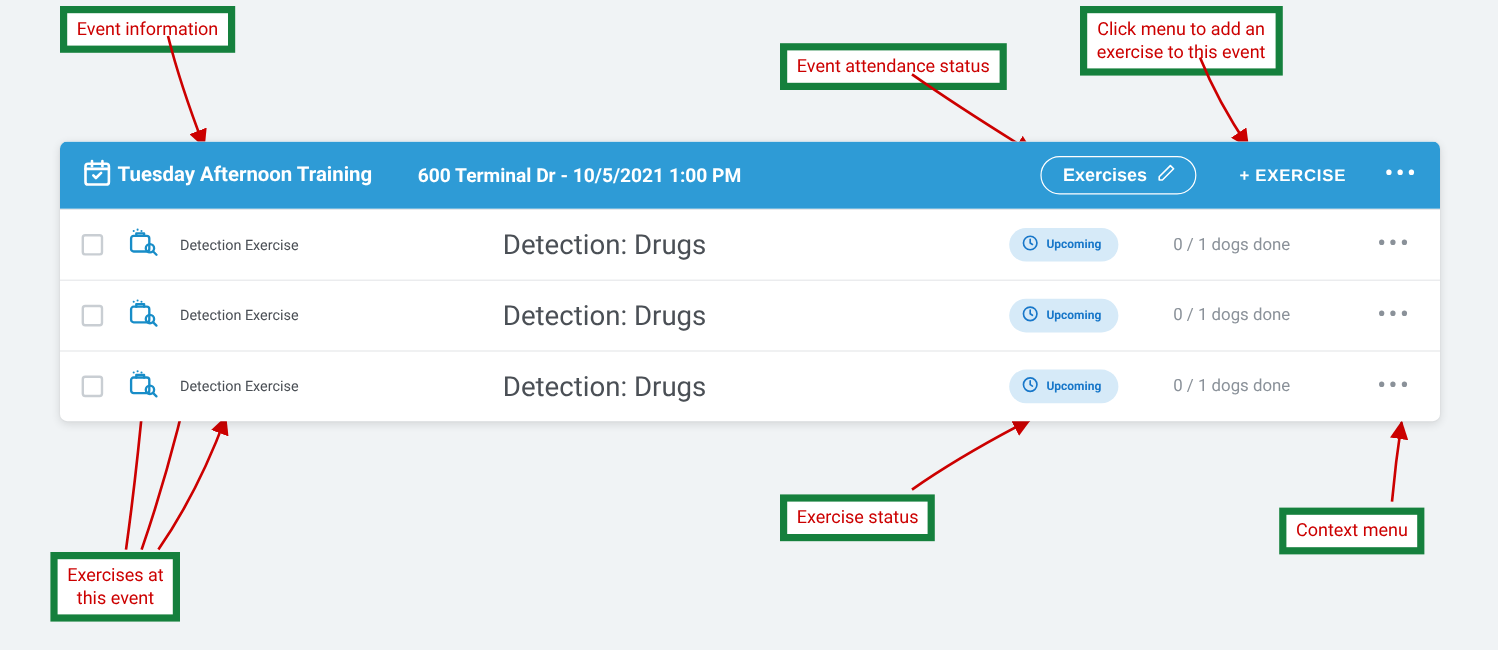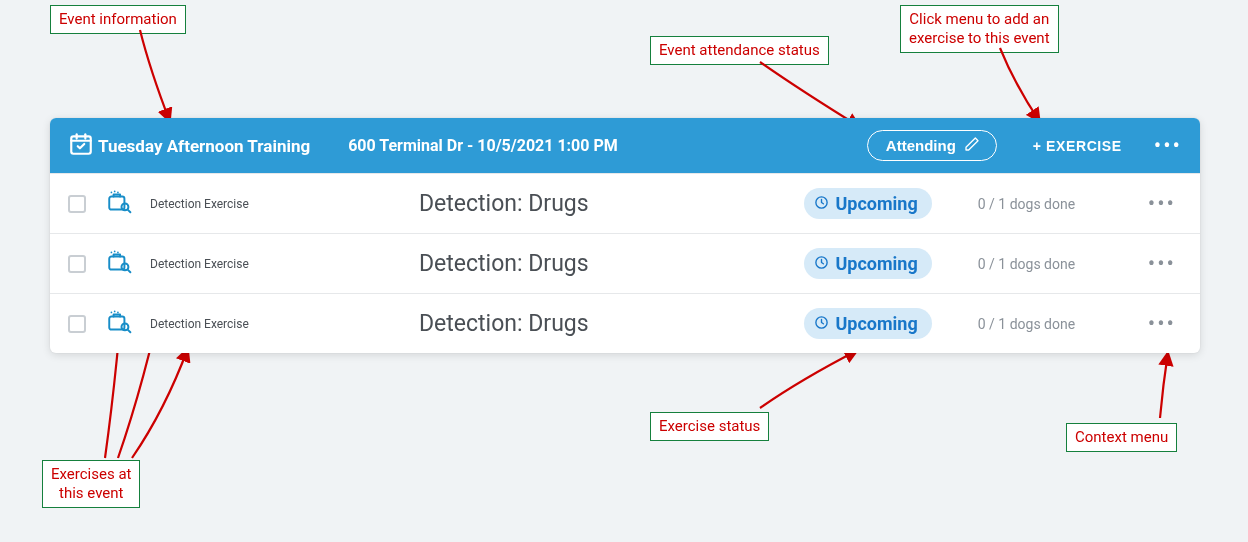--- a/index.html
+++ b/index.html
@@ -18,21 +18,21 @@
     }
     
     .annotation {
       position: absolute;
       color: #c00;
       font-size: 15px;
       line-height: 1.25;
       text-align: center;
     }
     .annotation.box {
-      border: 1px solid #15803d;
+      border: 6px solid #15803d;
       background: #fff;
       padding: 4px 8px;
     }
     
     svg.arrows {
       position: absolute;
       left: 0; top: 0;
       width: 1248px; height: 542px;
       pointer-events: none;
     }
@@ -131,21 +131,21 @@
       font-size: 23px;
       color: #4a4f55;
       flex: 1;
     }
     .status-pill {
       background: #d6eaf8;
       color: #1877c9;
       border-radius: 20px;
       padding: 5px 14px 5px 10px;
       font-weight: 700;
-      font-size: 18px;
+      font-size: 10px;
       display: flex;
       align-items: center;
       gap: 6px;
     }
     .status-pill svg { width: 15px; height: 15px; }
     .progress {
       font-size: 14px;
       color: #8a9199;
       width: 130px;
       margin-left: 32px;
@@ -202,21 +202,21 @@
         <rect x="3" y="5" width="18" height="16" rx="2"></rect>
         <line x1="3" y1="9" x2="21" y2="9"></line>
         <line x1="8" y1="3" x2="8" y2="7"></line>
         <line x1="16" y1="3" x2="16" y2="7"></line>
         <polyline points="9 14 11 16 15 12"></polyline>
       </svg>
     </span>
     <span class="title">Tuesday Afternoon Training</span>
     <span class="subtitle">600 Terminal Dr - 10/5/2021 1:00 PM</span>
     <button class="attend-pill">
-      <span>Attending</span>
+      <span>Exercises</span>
       <span>
         <svg viewBox="0 0 24 24" fill="none" stroke="#fff" stroke-width="2" stroke-linecap="round" stroke-linejoin="round">
           <path d="M17 3l4 4L7 21H3v-4L17 3z"></path>
         </svg>
       </span>
     </button>
     <button class="add-exercise-btn">+ EXERCISE</button>
     <span class="header-kebab">•••</span>
   </div>
 

